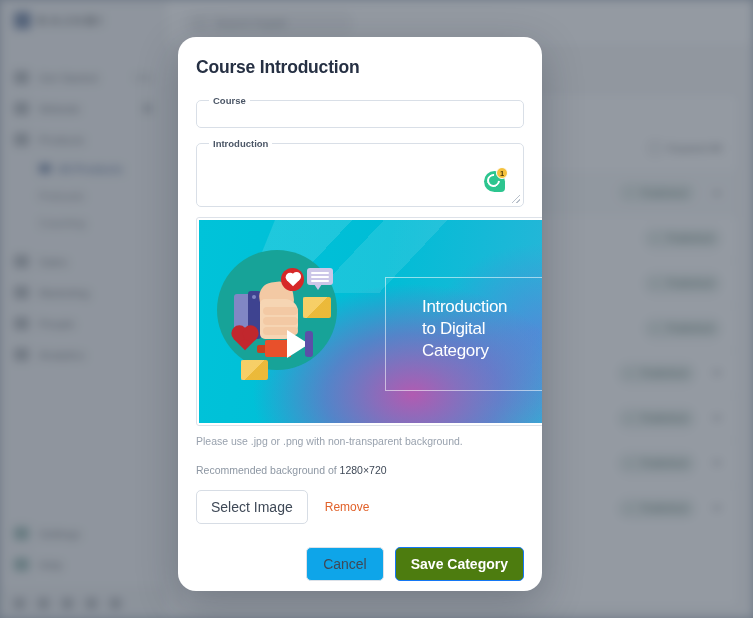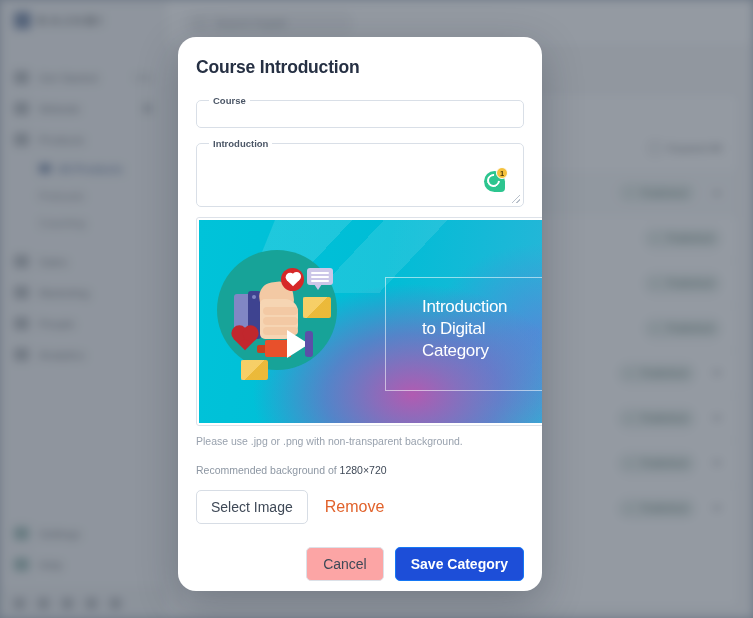--- a/index.html
+++ b/index.html
@@ -315,34 +315,34 @@
   .img-actions { display: flex; align-items: center; gap: 17px; margin-top: 14px; }
   .btn {
     font-family: "Liberation Sans", sans-serif; cursor: pointer;
     border-radius: 5px; font-size: 14px;
   }
   .btn-outline {
     background: #fff; border: 1px solid #d7dde5; color: #3f4957;
     padding: 8px 14px; font-weight: 400;
   }
   .btn-link {
-    background: none; border: none; color: #e1622b; font-size: 16px; padding: 0;
+    background: none; border: none; color: #e1622b; font-size: 12px; padding: 0;
   }
 
   .modal-footer {
     position: absolute; left: 0; right: 0; bottom: 0; height: 54px;
     display: flex; align-items: center; justify-content: flex-end;
     gap: 11px; padding: 0 18px;
   }
   .btn-cancel {
-    background: #fca5a5; border: 1px solid #dce1e8; color: #3f4957;
+    background: #0ea5e9; border: 1px solid #dce1e8; color: #3f4957;
     padding: 8px 16px;
   }
   .btn-primary {
-    background: #1d4ed8; border: 1px solid #1477f5; color: #ffffff;
+    background: #4d7c0f; border: 1px solid #1477f5; color: #ffffff;
     padding: 8px 15px; font-weight: 700;
   }
 </style>
 </head>
 <body>
 
 <div id="app-background">
 
   <div class="bg-sidebar">
     <div class="bg-logo">

